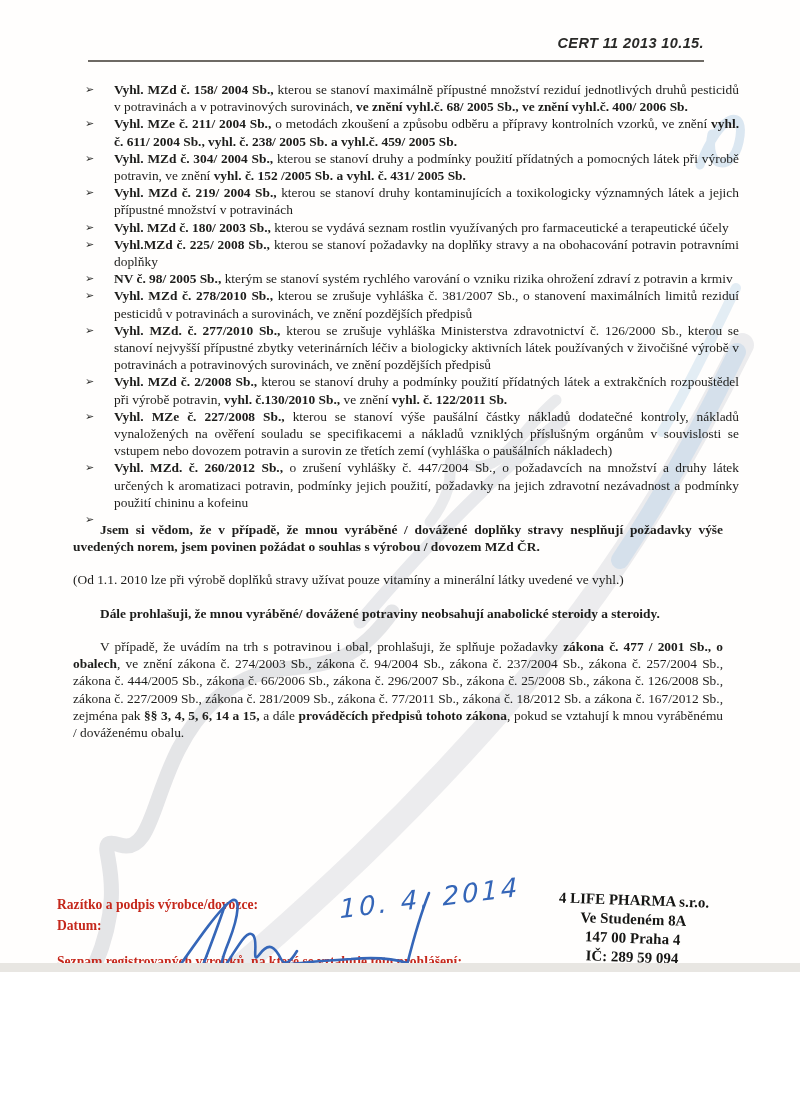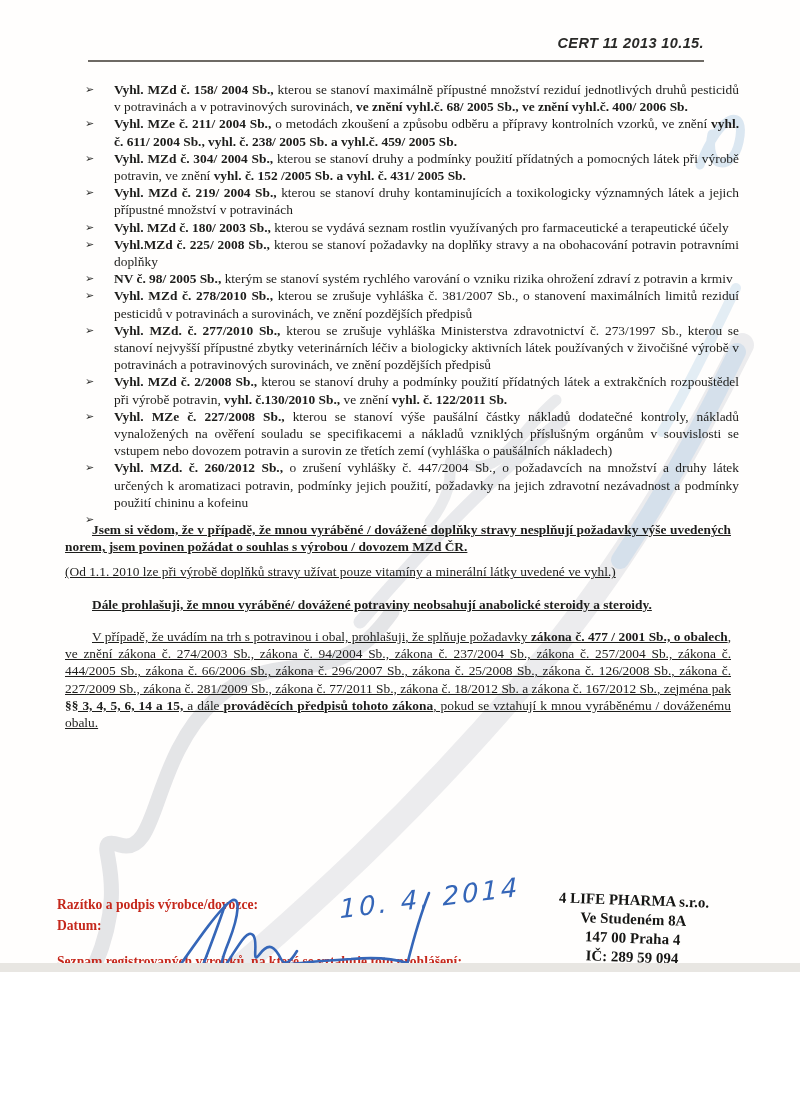--- a/index.html
+++ b/index.html
@@ -31,21 +31,21 @@
   .content{
     position:absolute;left:57px;top:81px;width:682px;z-index:1;
     font-size:13.4px;line-height:17.2px;text-align:justify;
   }
   ul.reg-list{list-style:none;margin:0;padding:0;}
   ul.reg-list li{position:relative;padding-left:57px;}
   ul.reg-list .bullet{
     position:absolute;left:28px;top:0;
     font-size:11px;color:#2b2b29;
   }
-  .content p{margin:8px;text-indent:27px;text-decoration:underline;}
+  .content p{margin:16px;text-indent:27px;}
   .content p.note{text-indent:0;}
   .content p.p1{margin-top:10px;}
   .content p.p2{margin-top:15px;}
   .content p.p3{margin-top:15px;}
   b{font-weight:bold;}
   
   .sig-section{position:absolute;left:57px;top:897px;width:686px;z-index:2;}
   .red-label{
     position:absolute;left:0;
     font-family:"Liberation Serif", serif;font-weight:bold;
@@ -106,21 +106,21 @@
   <div class="content">
     <ul class="reg-list" id="reg-list">
         <li><span class="bullet">➢</span><b>Vyhl. MZd č. 158/ 2004 Sb., </b><span>kterou se stanoví maximálně přípustné množství reziduí jednotlivých druhů pesticidů v potravinách a v potravinových surovinách, </span><b>ve znění vyhl.č. 68/ 2005 Sb., ve znění vyhl.č. 400/ 2006 Sb.</b></li>
         <li><span class="bullet">➢</span><b>Vyhl. MZe č. 211/ 2004 Sb., </b><span>o metodách zkoušení a způsobu odběru a přípravy kontrolních vzorků, ve znění </span><b>vyhl. č. 611/ 2004 Sb., vyhl. č. 238/ 2005 Sb. a vyhl.č. 459/ 2005 Sb.</b></li>
         <li><span class="bullet">➢</span><b>Vyhl. MZd č. 304/ 2004 Sb., </b><span>kterou se stanoví druhy a podmínky použití přídatných a pomocných látek při výrobě potravin, ve znění </span><b>vyhl. č. 152 /2005 Sb. a vyhl. č. 431/ 2005 Sb.</b></li>
         <li><span class="bullet">➢</span><b>Vyhl. MZd č. 219/ 2004 Sb., </b><span>kterou se stanoví druhy kontaminujících a toxikologicky významných látek a jejich přípustné množství v potravinách</span></li>
         <li><span class="bullet">➢</span><b>Vyhl. MZd č. 180/ 2003 Sb., </b><span>kterou se vydává seznam rostlin využívaných pro farmaceutické a terapeutické účely</span></li>
         <li><span class="bullet">➢</span><b>Vyhl.MZd č. 225/ 2008 Sb., </b><span>kterou se stanoví požadavky na doplňky stravy a na obohacování potravin potravními doplňky</span></li>
         <li><span class="bullet">➢</span><b>NV č. 98/ 2005 Sb., </b><span>kterým se stanoví systém rychlého varování o vzniku rizika ohrožení zdraví z potravin a krmiv</span></li>
         <li><span class="bullet">➢</span><b>Vyhl. MZd č. 278/2010 Sb., </b><span>kterou se zrušuje vyhláška č. 381/2007 Sb., o stanovení maximálních limitů reziduí pesticidů v potravinách a surovinách, ve znění pozdějších předpisů</span></li>
-        <li><span class="bullet">➢</span><b>Vyhl. MZd. č. 277/2010 Sb., </b><span>kterou se zrušuje vyhláška Ministerstva zdravotnictví č. 273/1997 Sb., kterou se stanoví nejvyšší přípustné zbytky veterinárních léčiv a biologicky aktivních látek používaných v živočišné výrobě v potravinách a potravinových surovinách, ve znění pozdějších předpisů</span></li>
+        <li><span class="bullet">➢</span><b>Vyhl. MZd. č. 277/2010 Sb., </b><span>kterou se zrušuje vyhláška Ministerstva zdravotnictví č. 126/2000 Sb., kterou se stanoví nejvyšší přípustné zbytky veterinárních léčiv a biologicky aktivních látek používaných v živočišné výrobě v potravinách a potravinových surovinách, ve znění pozdějších předpisů</span></li>
         <li><span class="bullet">➢</span><b>Vyhl. MZd č. 2/2008 Sb., </b><span>kterou se stanoví druhy a podmínky použití přídatných látek a extrakčních rozpouštědel při výrobě potravin, </span><b>vyhl. č.130/2010 Sb., </b><span>ve znění </span><b>vyhl. č. 122/2011 Sb.</b></li>
         <li><span class="bullet">➢</span><b>Vyhl. MZe č. 227/2008 Sb., </b><span>kterou se stanoví výše paušální částky nákladů dodatečné kontroly, nákladů vynaložených na ověření souladu se specifikacemi a nákladů vzniklých příslušným orgánům v souvislosti se vstupem nebo dovozem potravin a surovin ze třetích zemí (vyhláška o paušálních nákladech)</span></li>
         <li><span class="bullet">➢</span><b>Vyhl. MZd. č. 260/2012 Sb., </b><span>o zrušení vyhlášky č. 447/2004 Sb., o požadavcích na množství a druhy látek určených k aromatizaci potravin, podmínky jejich použití, požadavky na jejich zdravotní nezávadnost a podmínky použití chininu a kofeinu</span></li>
         <li><span class="bullet">➢</span></li>
       </ul>
     <p class="p1"><b>Jsem si vědom, že v případě, že mnou vyráběné / dovážené doplňky stravy nesplňují požadavky výše uvedených norem, jsem povinen požádat o souhlas s výrobou / dovozem MZd ČR.</b></p>
     <p class="note"><span>(Od 1.1. 2010 lze při výrobě doplňků stravy užívat pouze vitamíny a minerální látky uvedené ve vyhl.)</span></p>
     <p class="p2"><b>Dále prohlašuji, že mnou vyráběné/ dovážené potraviny neobsahují anabolické steroidy a steroidy.</b></p>
     <p class="p3"><span>V případě, že uvádím na trh s potravinou i obal, prohlašuji, že splňuje požadavky </span><b>zákona č. 477 / 2001 Sb., o obalech</b><span>, ve znění zákona č. 274/2003 Sb., zákona č. 94/2004 Sb., zákona č. 237/2004 Sb., zákona č. 257/2004 Sb., zákona č. 444/2005 Sb., zákona č. 66/2006 Sb., zákona č. 296/2007 Sb., zákona č. 25/2008 Sb., zákona č. 126/2008 Sb., zákona č. 227/2009 Sb., zákona č. 281/2009 Sb., zákona č. 77/2011 Sb., zákona č. 18/2012 Sb. a zákona č. 167/2012 Sb., zejména pak </span><b>§§ 3, 4, 5, 6, 14 a 15,</b><span> a dále </span><b>prováděcích předpisů tohoto zákona</b><span>, pokud se vztahují k mnou vyráběnému / dováženému obalu.</span></p>
   </div>

